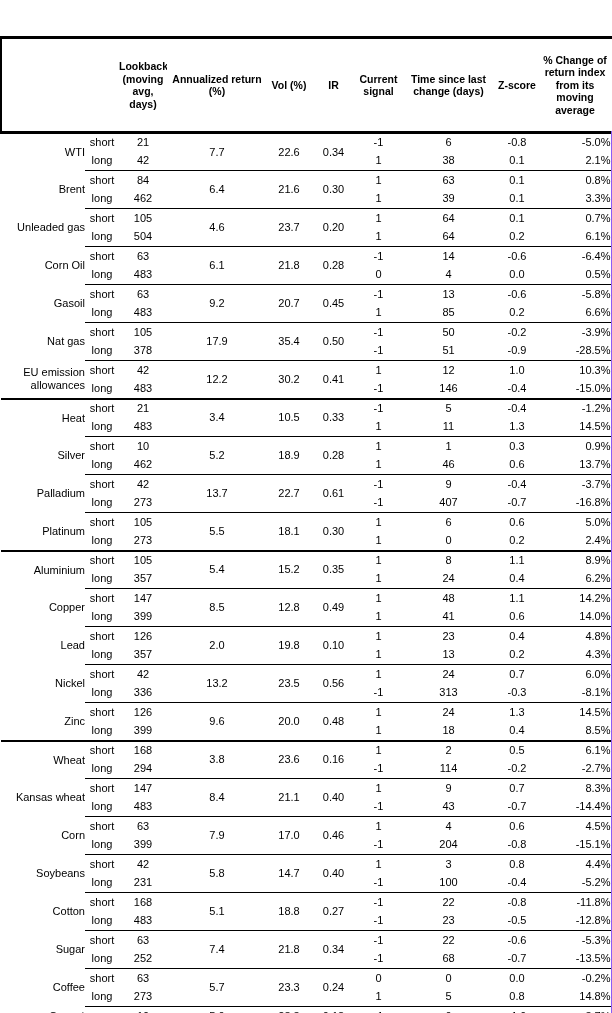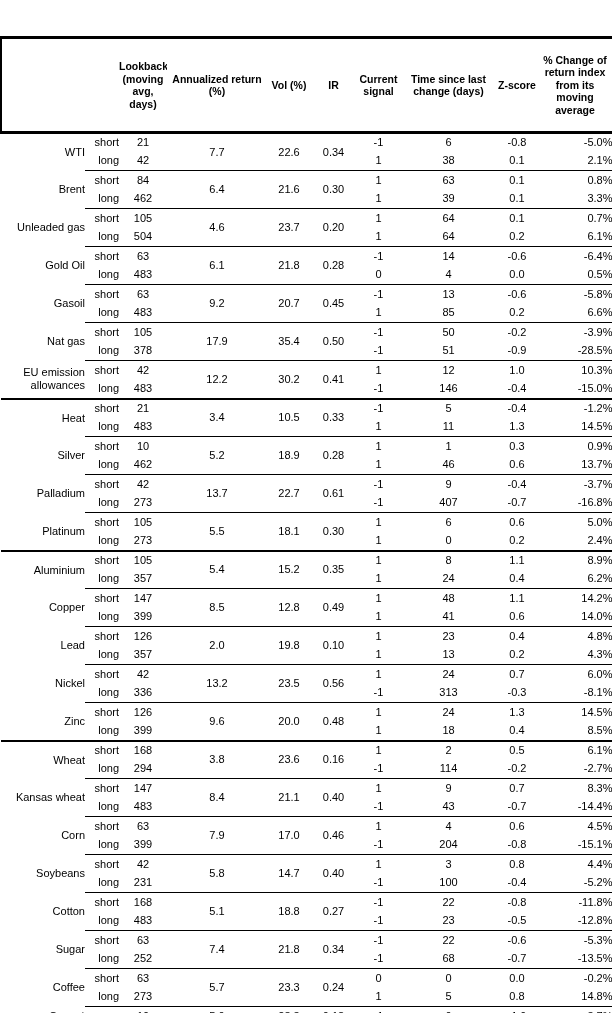--- a/index.html
+++ b/index.html
@@ -51,29 +51,29 @@
     line-height: 13px;
     white-space: nowrap;
   }
   td.name-cell {
     text-align: right;
     padding-left: 7px;
     white-space: normal;
     line-height: 13px;
   }
   td.leg-cell {
-    text-align: right;
+    text-align: center;
     padding-left: 4px;
   }
   td.num-cell { text-align: center; }
   td.pct-cell {
     text-align: right;
     padding-right: 20px;
   }
-  td.col-last { border-right: 1px solid #8b5cf6; }
+  td.col-last { border-right: 5px solid #8b5cf6; }
   tr.sep-thin td.sep { border-top: 1px solid #000000; }
   tr.sep-thick td.sep-all, tr.sep-thick td.sep { border-top: 2px solid #000000; }
   .bottom-strip {
     width: 612px;
     height: 22px;
     background: #000000;
     position: relative;
   }
   .footnote-box {
     position: absolute;
@@ -179,21 +179,21 @@
           </tr>
           <tr>
             <td class="leg-cell">long</td>
             <td class="num-cell">504</td>
             <td class="num-cell">1</td>
             <td class="num-cell">64</td>
             <td class="num-cell">0.2</td>
             <td class="pct-cell col-last">6.1%</td>
           </tr>
           <tr class="sep-thin">
-            <td class="name-cell sep-all" rowspan="2">Gold Oil</td>
+            <td class="name-cell sep-all" rowspan="2">Corn Oil</td>
             <td class="leg-cell sep">short</td>
             <td class="num-cell sep">63</td>
             <td class="num-cell sep" rowspan="2">6.1</td>
             <td class="num-cell sep" rowspan="2">21.8</td>
             <td class="num-cell sep" rowspan="2">0.28</td>
             <td class="num-cell sep">-1</td>
             <td class="num-cell sep">14</td>
             <td class="num-cell sep">-0.6</td>
             <td class="pct-cell sep col-last">-6.4%</td>
           </tr>

